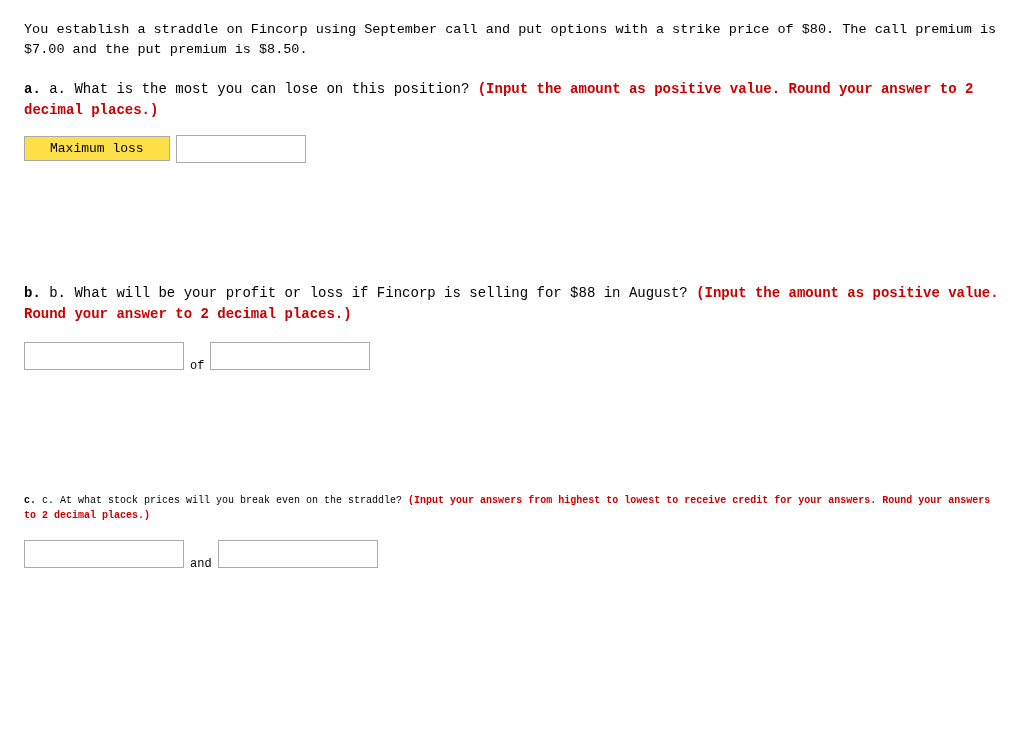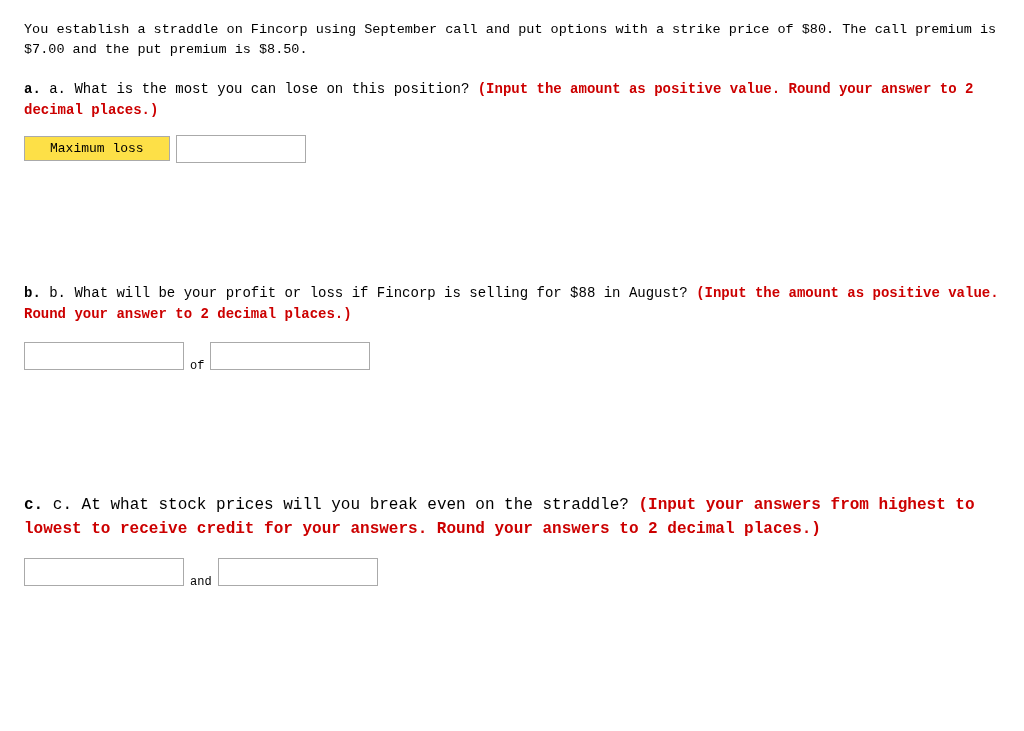--- a/index.html
+++ b/index.html
@@ -80,21 +80,21 @@
       width: 160px;
       outline: none;
     }
 
     .of-label {
       font-size: 12px;
       margin-top: 20px;
     }
 
     .section-c-label {
-      font-size: 16px;
+      font-size: 10px;
       line-height: 1.5;
       max-width: 980px;
       margin-bottom: 14px;
     }
 
     .question-a {
       margin-bottom: 120px;
     }
 
     .question-b {

